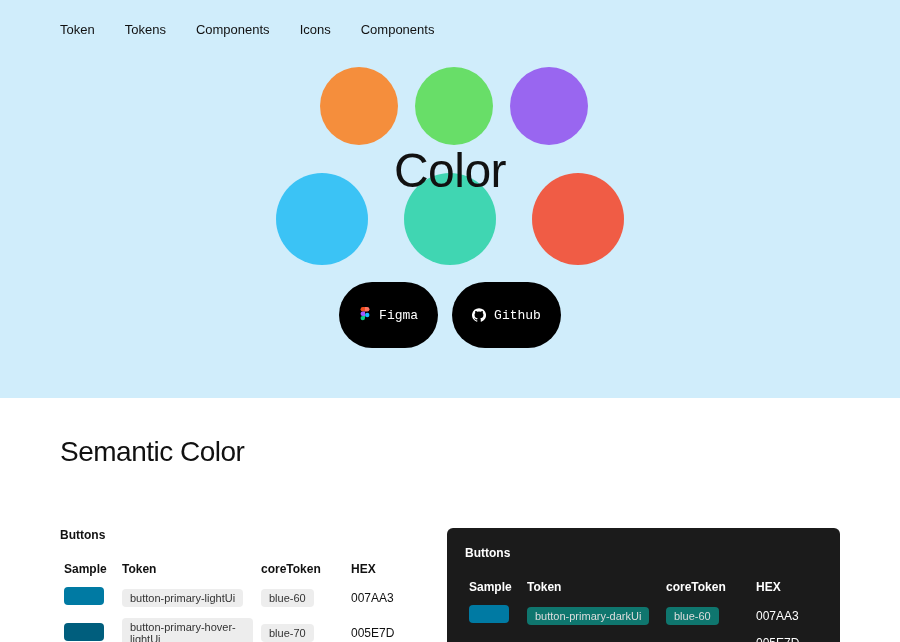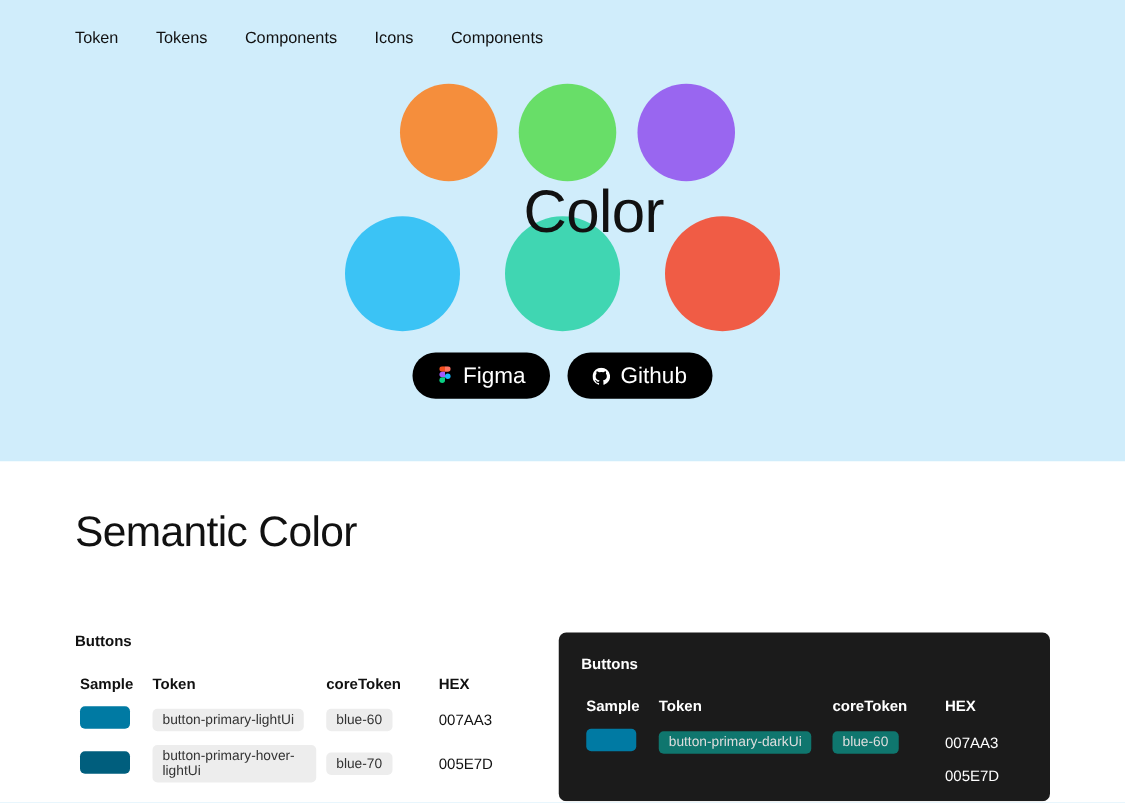--- a/index.html
+++ b/index.html
@@ -9,29 +9,29 @@
   .hero { background: #D0EDFB; padding: 22px 60px 50px; position: relative; }
   .topbar { display: flex; align-items: center; justify-content: space-between; }
   .brand { display: flex; align-items: center; gap: 10px; }
   .brand-logo { width: 24px; height: 24px; }
   .brand-text { font-size: 12px; line-height: 1.1; color: #111; }
   .nav { display: flex; gap: 30px; font-size: 13px; }
   .nav a { color: #111; text-decoration: none; cursor: pointer; }
   
   .hero-graphic { position: relative; width: 420px; height: 205px; margin: 30px auto 0; }
   .circle { position: absolute; border-radius: 50%; }
-  .hero-title { position: absolute; left: 50%; top: 50%; transform: translate(-50%, -50%); font-size: 48px; font-weight: 500; letter-spacing: -0.5px; margin-left: 25px; }
+  .hero-title { position: absolute; left: 50%; top: 50%; transform: translate(-50%, -50%); font-size: 48px; font-weight: 500; letter-spacing: -0.5px; }
   
   .hero-links { display: flex; gap: 14px; justify-content: center; margin-top: 10px; position: relative; z-index: 3; }
-  .pill { display: inline-flex; align-items: center; gap: 8px; background: #000; color: #fff; padding: 8px 20px; border-radius: 999px; font-size: 18px; text-decoration: none; cursor: pointer; }
+  .pill { display: inline-flex; align-items: center; gap: 8px; background: #000; color: #fff; padding: 25px 20px; border-radius: 999px; font-size: 13px; text-decoration: none; cursor: pointer; font-family: Liberation Mono, monospace; }
   
   
   .content { padding: 38px 60px 0; }
   .intro { display: flex; gap: 40px; align-items: flex-start; }
-  .intro h1 { font-size: 34px; font-weight: 400; flex: 0 0 380px; letter-spacing: -0.5px; }
+  .intro h1 { font-size: 28px; font-weight: 400; flex: 0 0 380px; letter-spacing: -0.5px; }
   .intro p { font-size: 13px; line-height: 1.55; color: #222; flex: 1; }
   
   .tables { display: flex; gap: 30px; margin-top: 60px; }
   .panel { flex: 1; }
   .panel.dark { background: #1B1B1B; color: #fff; border-radius: 6px; padding: 18px 18px 8px; }
   .panel h3 { font-size: 12px; font-weight: 600; margin-bottom: 14px; }
   
   table { width: 100%; border-collapse: collapse; font-size: 12px; }
   th { text-align: left; font-weight: 600; padding: 6px 4px; font-size: 12px; }
   td { padding: 5px 4px; vertical-align: middle; }

